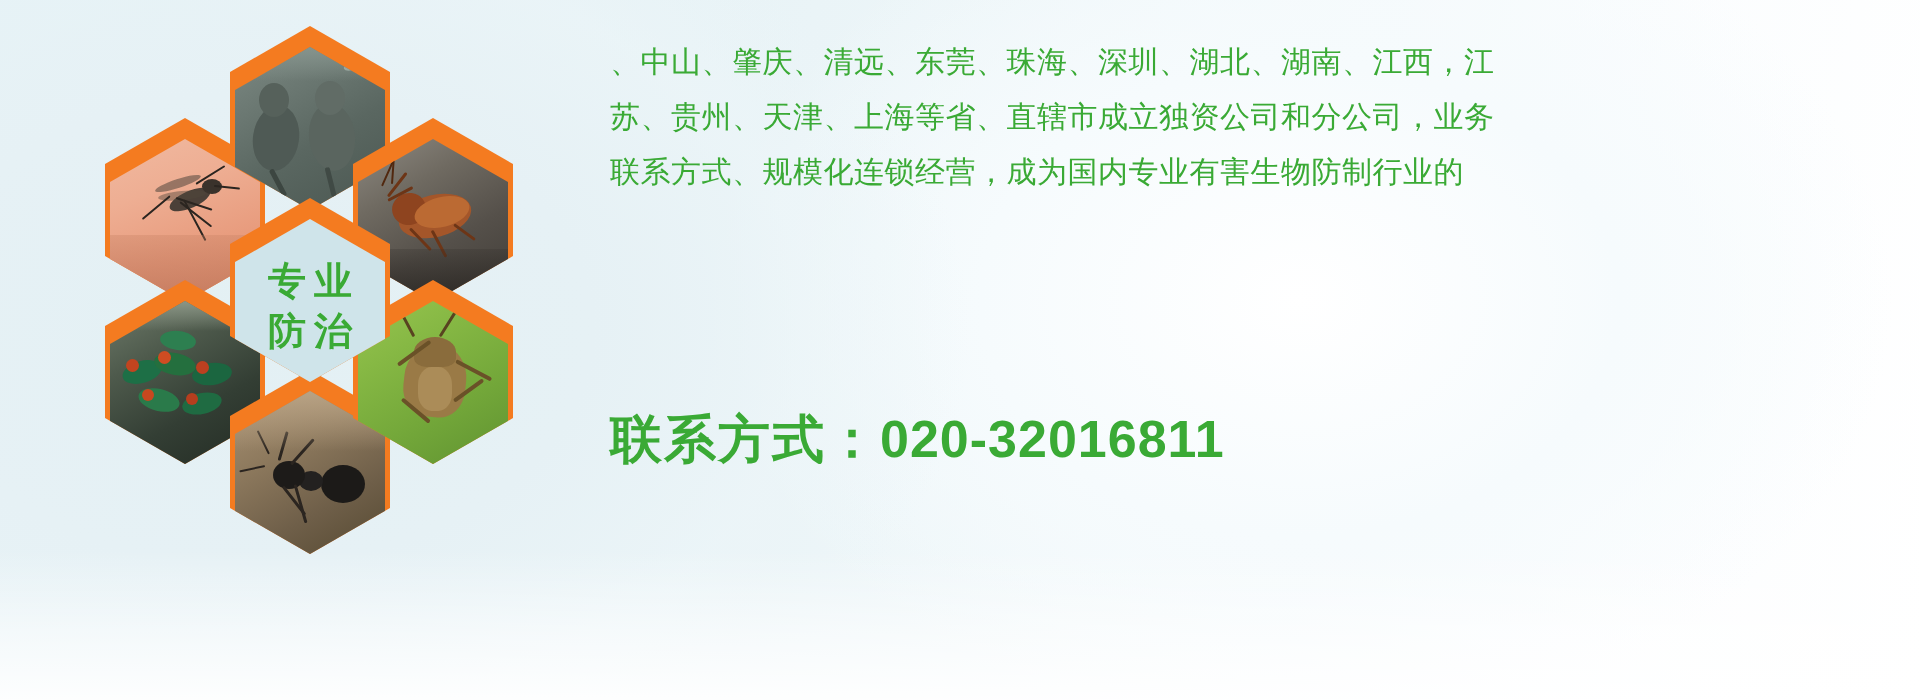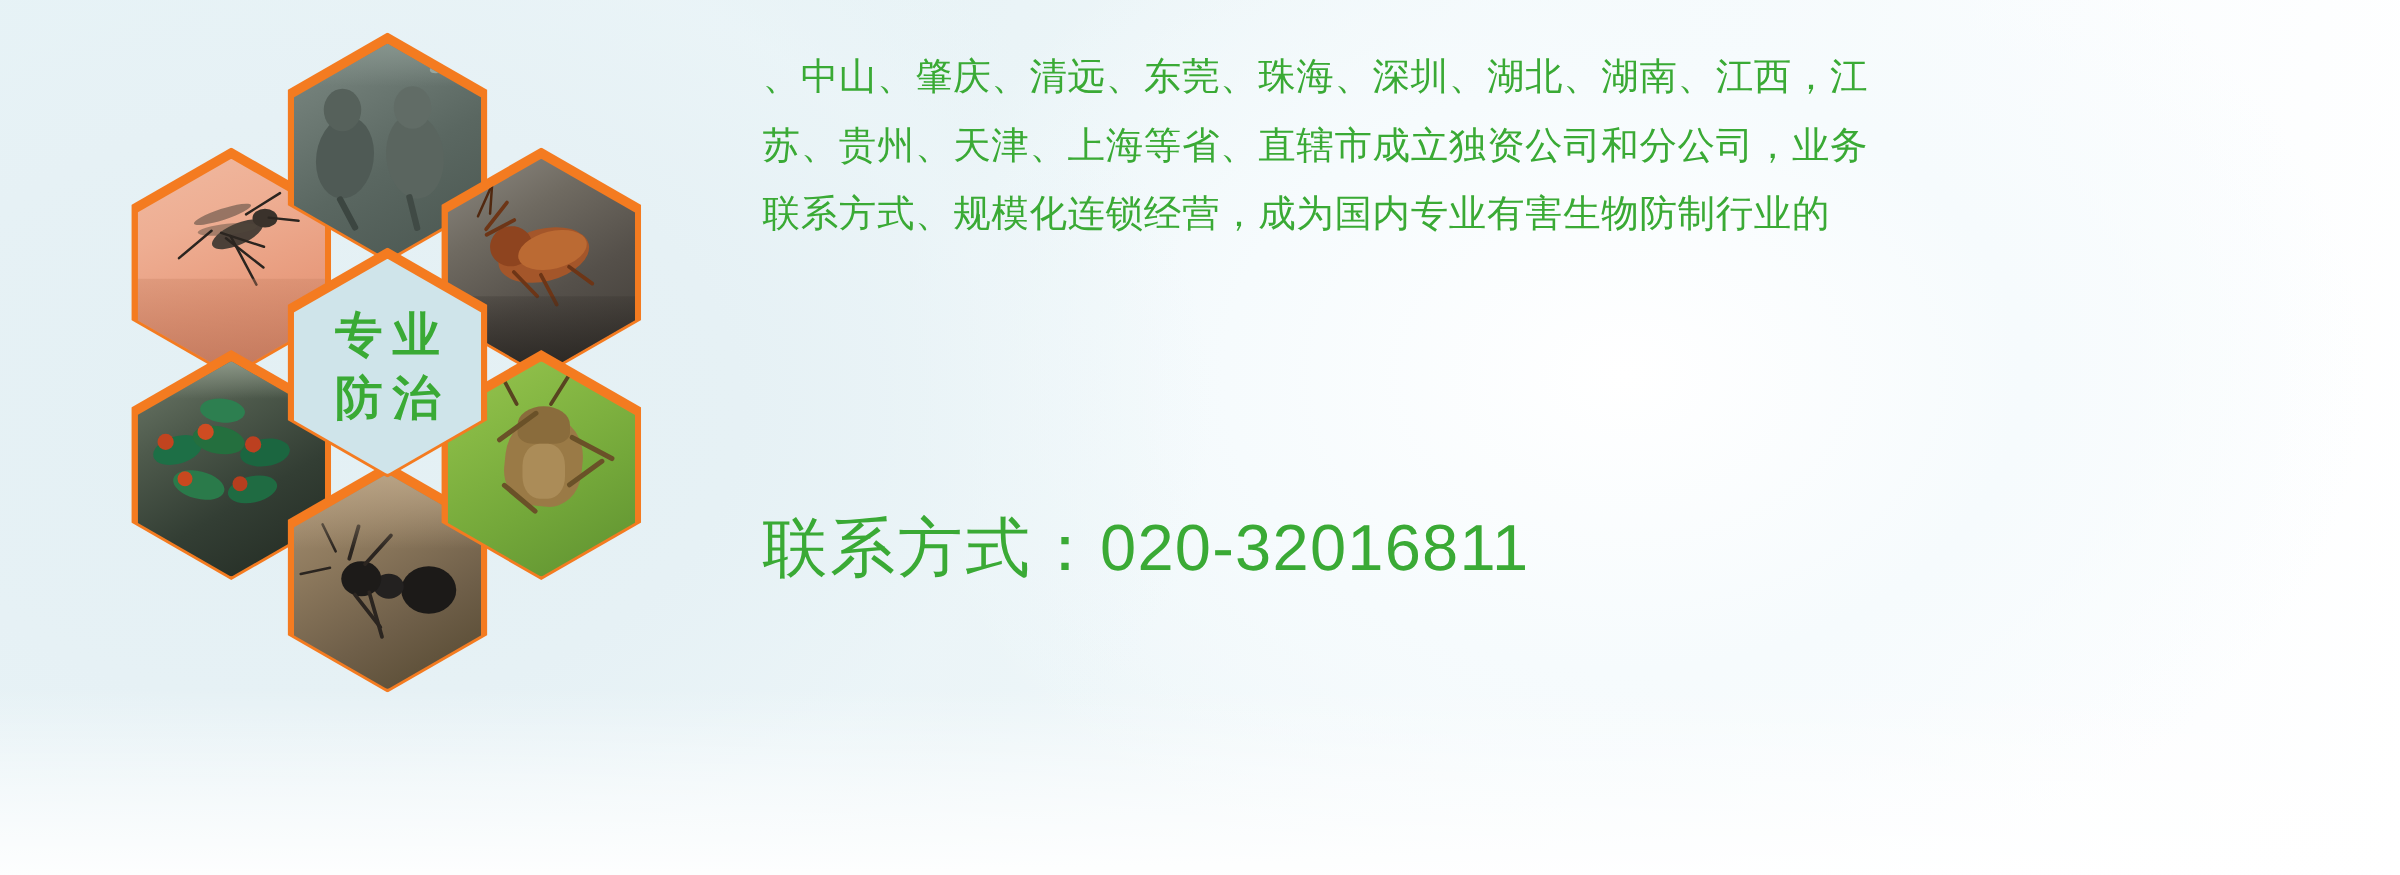--- a/index.html
+++ b/index.html
@@ -22,21 +22,21 @@
   }
 
   
   #honeycomb{position:absolute;left:95px;top:8px;width:500px;height:560px;}
   .hex{
     position:absolute;width:160px;height:184px;
     clip-path:polygon(50% 0%,100% 25%,100% 75%,50% 100%,0% 75%,0% 25%);
     background:#f47b20;
   }
   .hex .inner{
-    position:absolute;left:5px;top:9px;width:150px;height:172.4px;
+    position:absolute;left:5px;top:21px;width:150px;height:172.4px;
     clip-path:polygon(50% 0%,100% 25%,100% 75%,50% 100%,0% 75%,0% 25%);
     overflow:hidden;
   }
   .hex .art{position:absolute;left:0;top:0;width:150px;height:173px;}
 
   
   .h-mosquito {left:10px; top:110px;}
   .h-rats     {left:135px;top:18px;}
   .h-roach    {left:258px;top:110px;}
   .h-flies    {left:10px; top:272px;}
@@ -79,21 +79,21 @@
   #copy{
     position:absolute;left:610px;top:34px;width:1260px;
     color:#3aaa35;font-size:30px;line-height:55px;font-weight:500;
     letter-spacing:0.5px;
   }
   #copy p{margin:0;text-align:justify;}
   #copy p.first{text-indent:64px;}
 
   #contact{position:absolute;left:610px;top:398px;width:1280px;color:#3aaa35;}
   .contact-line{
-    font-size:52px;line-height:82px;font-weight:400;letter-spacing:1px;
+    font-size:52px;line-height:82px;font-weight:700;letter-spacing:1px;
     white-space:nowrap;
   }
   .contact-line.second{padding-left:282px;}
   .contact-label{letter-spacing:2px;}
 </style>
 </head>
 <body>
 
 <div id="banner">
 

